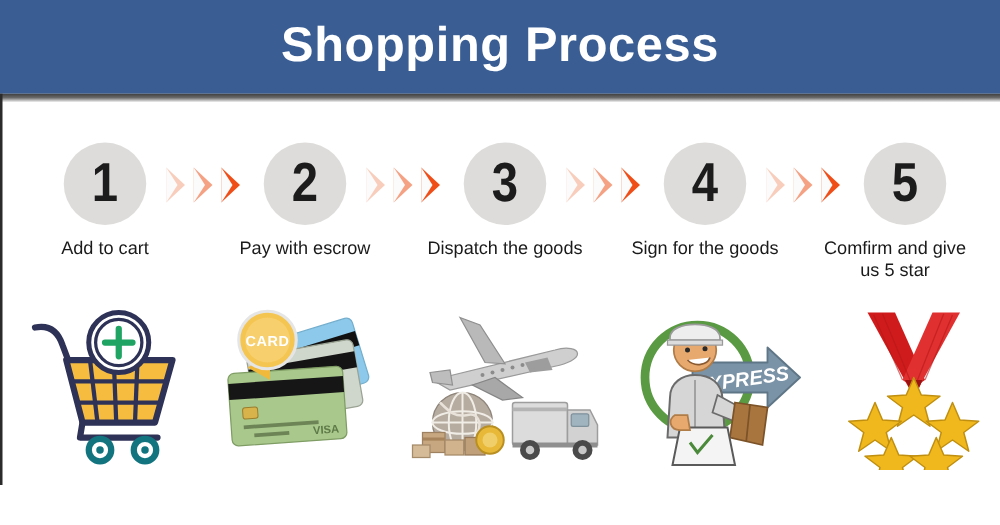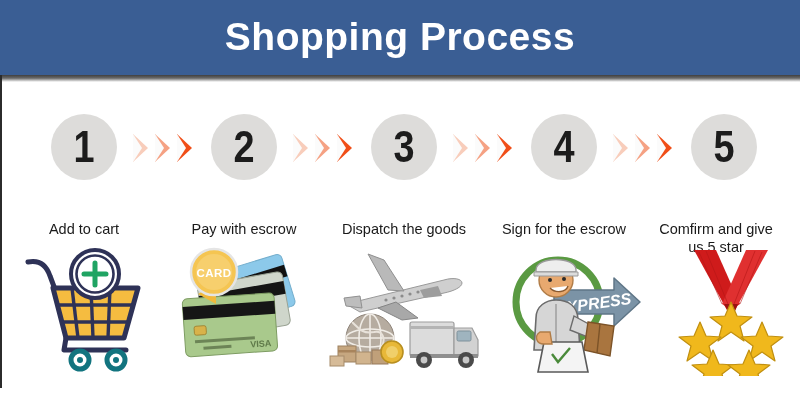--- a/index.html
+++ b/index.html
@@ -109,21 +109,21 @@
     width: 0;
     height: 0;
     border-top: 14px solid transparent;
     border-bottom: 14px solid transparent;
     border-left: 9px solid #fbfbfb;
   }
   
   #labels {
     position: absolute;
     left: 0;
-    top: 220px;
+    top: 190px;
     width: 800px;
     height: 46px;
   }
   .step-label {
     position: absolute;
     top: 0;
     font-size: 14.5px;
     color: #1a1a1a;
     line-height: 18px;
     text-align: center;
@@ -218,21 +218,21 @@
 
     <div class="step-circle" style="left:691px;">
       <span class="step-num">5</span>
     </div>
   </div>
 
   <div id="labels">
     <div class="step-label" style="left:14px;  width:140px;">Add to cart</div>
     <div class="step-label" style="left:332px; width:144px;">Dispatch the goods</div>
     <div class="step-label" style="left:174px; width:140px;">Pay with escrow</div>
-    <div class="step-label" style="left:492px; width:144px;">Sign for the escrow</div>
+    <div class="step-label" style="left:492px; width:144px;">Sign for the goods</div>
     <div class="step-label" style="left:654px; width:124px;">Comfirm and give us 5 star</div>
   </div>
 
   <div id="icons">
 
     <div class="icon-cell" style="left:20px; width:130px;">
       <svg width="130" height="130" viewBox="0 0 130 130">
 
         <path d="M8 16 C18 14, 26 18, 30 30 L36 46" fill="none" stroke="#2e3257" stroke-width="5" stroke-linecap="round"></path>
 

